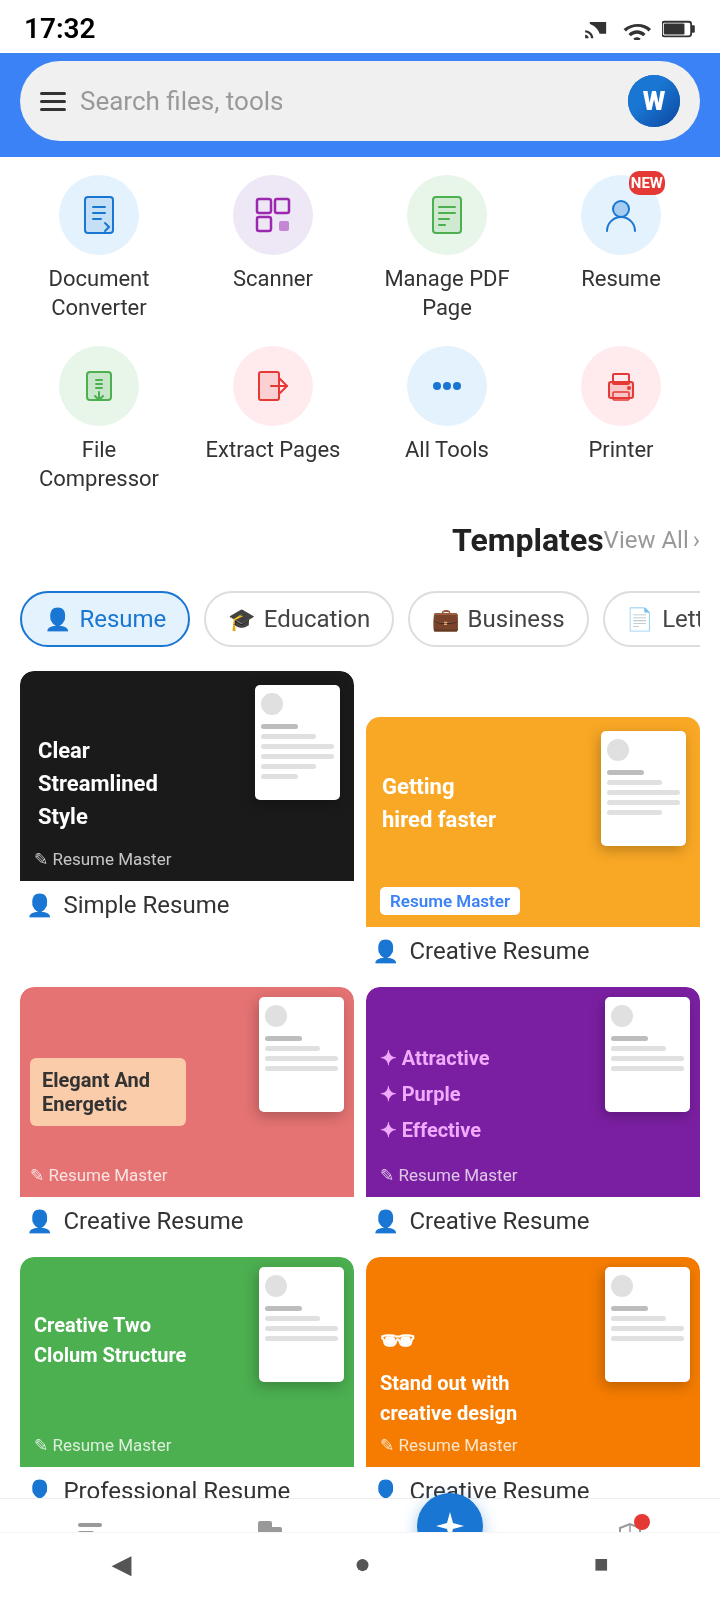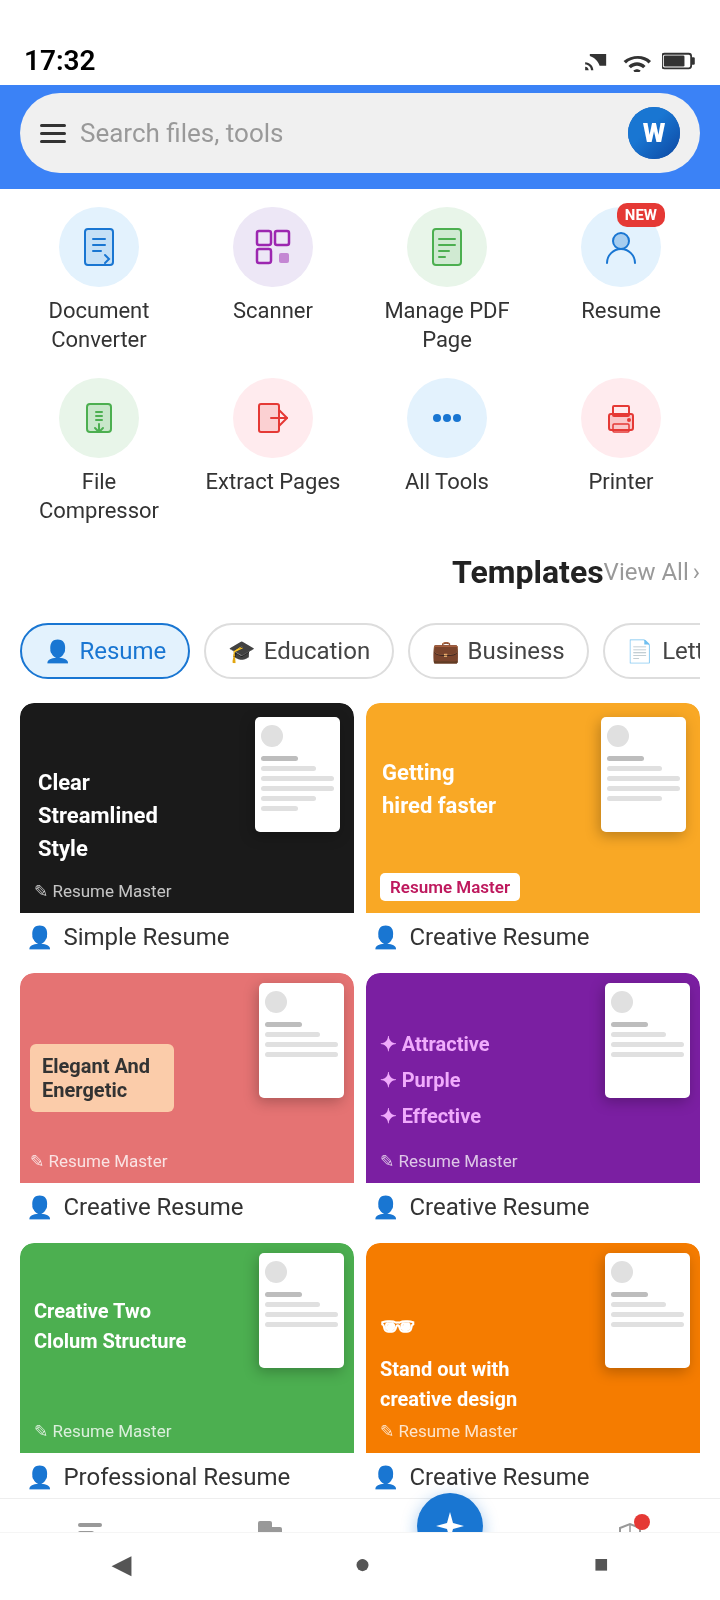--- a/index.html
+++ b/index.html
@@ -12,21 +12,20 @@
       overflow-x: hidden;
     }
 
     
     .status-bar {
       display: flex;
       justify-content: space-between;
       align-items: center;
       padding: 12px 24px 8px;
       background: #fff;
-      margin-top: 32px;
     }
     .status-time {
       font-size: 28px;
       font-weight: 600;
       color: #000;
     }
     .status-icons {
       display: flex;
       align-items: center;
       gap: 10px;
@@ -124,21 +123,21 @@
       line-height: 1.3;
     }
     .badge-new {
       position: absolute;
       top: -4px;
       right: -4px;
       background: #e53935;
       color: white;
       font-size: 15px;
       font-weight: bold;
-      padding: 3px 8px;
+      padding: 3px 2px;
       border-radius: 10px;
     }
 
     
     .templates-section {
       padding: 0 20px;
     }
     .section-header {
       display: flex;
       justify-content: flex-end;
@@ -205,21 +204,21 @@
       width: 100%;
       height: 210px;
       border-radius: 14px 14px 0 0;
       display: flex;
       align-items: center;
       justify-content: center;
       position: relative;
       overflow: hidden;
     }
     .thumb-black { background: #1a1a1a; }
-    .thumb-yellow { background: #F9A825; }
+    .thumb-yellow { background: #F9A825; margin-top: 46px; }
     .thumb-salmon { background: #E57373; }
     .thumb-purple { background: #7B1FA2; }
     .thumb-green { background: #4CAF50; }
     .thumb-orange { background: #F57C00; }
     .thumb-peach { background: #FFCC80; }
     .thumb-teal { background: #009688; }
 
     .thumb-text {
       position: absolute;
       left: 18px;
@@ -527,31 +526,31 @@
         <div class="template-thumb thumb-yellow">
           <div style="position:absolute; left:16px; top:25%; color:white; font-size:22px; font-weight:700; line-height:1.5;">Getting<br>hired faster</div>
           <div class="doc-lines">
             <div class="avatar-circle"></div>
             <div class="line short dark"></div>
             <div class="line medium"></div>
             <div class="line full"></div>
             <div class="line full"></div>
             <div class="line medium"></div>
           </div>
-          <div style="position:absolute; bottom:12px; left:14px; background:white; color:#be185d; font-size:17px; padding:4px 10px; border-radius:5px; font-weight:600;">Resume Master</div>
+          <div style="position:absolute; bottom:12px; left:14px; background:white; color:#3b82f6; font-size:17px; padding:4px 10px; border-radius:5px; font-weight:600;">Resume Master</div>
         </div>
         <div class="template-name">
           <span class="template-name-icon">👤</span>
           <span>Creative Resume</span>
         </div>
       </div>
 
       <div class="template-card">
         <div class="template-thumb thumb-salmon">
-          <div style="position:absolute; left:10px; top:50%; transform:translateY(-50%); background:rgba(255,220,180,0.85); color:#333; font-size:20px; font-weight:700; padding:10px 12px; border-radius:6px; width:144px;">Elegant And Energetic</div>
+          <div style="position:absolute; left:10px; top:50%; transform:translateY(-50%); background:rgba(255,220,180,0.85); color:#333; font-size:20px; font-weight:700; padding:10px 12px; border-radius:6px; width:156px;">Elegant And Energetic</div>
           <div class="doc-lines" style="right:10px; top:10px;">
             <div class="avatar-circle"></div>
             <div class="line short dark"></div>
             <div class="line medium"></div>
             <div class="line full"></div>
             <div class="line full"></div>
           </div>
           <div style="position:absolute; bottom:12px; left:10px; color:rgba(255,255,255,0.8); font-size:17px;">✎ Resume Master</div>
         </div>
         <div class="template-name">

